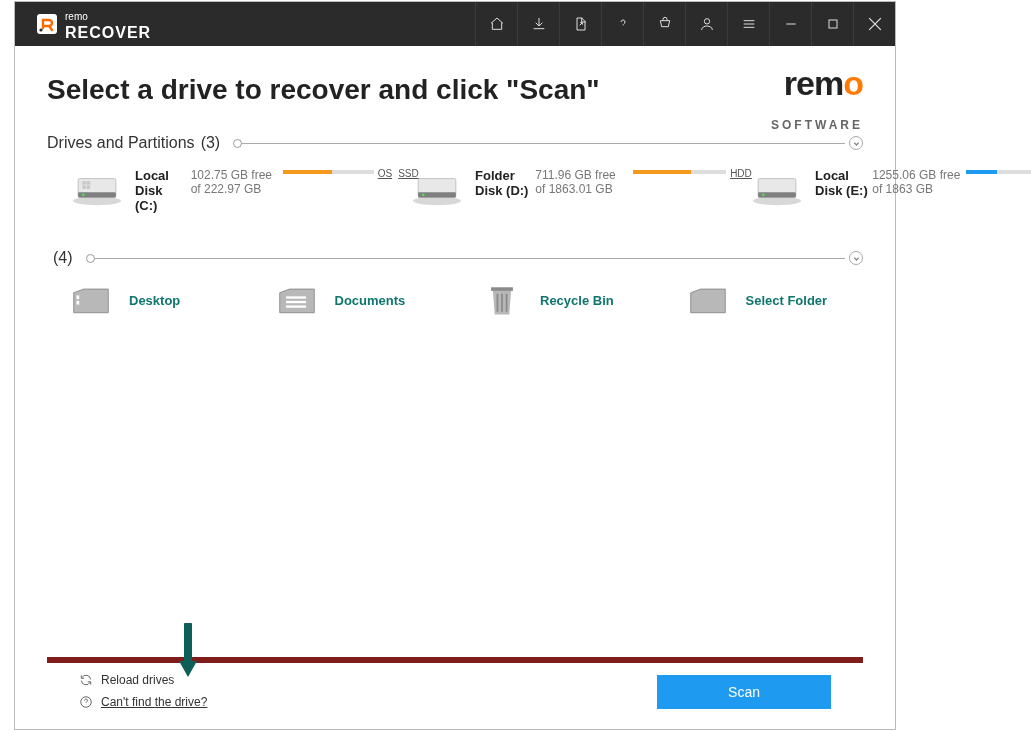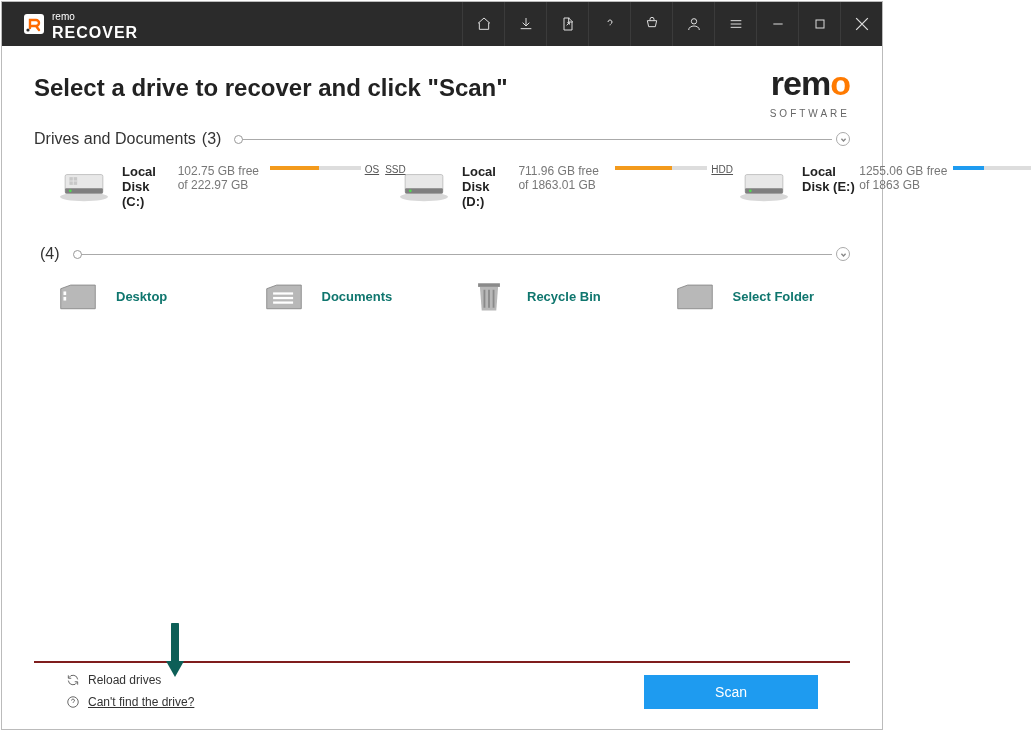--- a/index.html
+++ b/index.html
@@ -1,54 +1,54 @@
 <!DOCTYPE html>
 <html><head>
 <meta charset="utf-8">
 <style>
 *{box-sizing:border-box;margin:0;padding:0;font-family:"Segoe UI",Arial,sans-serif}
 body{background:#fff;width:1031px;height:731px;position:relative;overflow:hidden}
-.window{width:882px;height:729px;border:1px solid #bbb;position:absolute;top:1px;left:1px;display:flex;flex-direction:column;background:#fff}
+.window{width:882px;height:729px;border:1px solid #bbb;position:absolute;top:1px;left:14px;display:flex;flex-direction:column;background:#fff}
 .titlebar{height:44px;background:#2b2b2b;display:flex;align-items:center;padding:0 0 0 20px;color:#fff}
 .logo-wrap{display:flex;align-items:center;gap:6px}
 .logo-mark{width:24px;height:24px;display:flex;align-items:center;justify-content:center}
 .logo-text{font-size:16px;font-weight:600;letter-spacing:1px}
 .logo-text .sm{font-size:10px;font-weight:400;text-transform:lowercase;letter-spacing:0}
 .tbar-right{margin-left:auto;display:flex;align-items:stretch;height:100%}
 .tbar-btn{width:42px;display:flex;align-items:center;justify-content:center;cursor:pointer;color:#ddd;border-left:1px solid rgba(255,255,255,.08)}
 .tbar-btn svg{width:16px;height:16px;stroke:#ddd;fill:none;stroke-width:1.5}
 .tbar-btn.close svg{width:20px;height:20px}
 .content{flex:1;position:relative;padding:28px 32px 0 32px;display:flex;flex-direction:column}
 .brand{position:absolute;top:24px;right:32px}
 .brand-text{display:flex;flex-direction:column;align-items:flex-end}
 .brand-remo{font-size:34px;font-weight:800;color:#222;letter-spacing:-1px;line-height:0.8}
 .brand-remo .dot{color:#ff7a00}
-.brand-sub{font-size:10px;letter-spacing:3px;color:#666;font-weight:400;margin-top:11px}
-.heading{font-size:24px;font-weight:600;color:#222;margin-bottom:28px}
+.brand-sub{font-size:12px;letter-spacing:3px;color:#666;font-weight:700;margin-top:21px}
+.heading{font-size:28px;font-weight:600;color:#222;margin-bottom:28px}
 .section-header{display:flex;align-items:center;font-size:16px;color:#333;margin-bottom:16px}
 .section-header .count{margin-left:6px}
 .slider-track{flex:1;height:1px;background:#aaa;margin-left:18px;position:relative}
 .slider-knob{width:9px;height:9px;border:1px solid #999;border-radius:50%;background:#fff;position:absolute;left:-5px;top:-4px}
 .collapse-circ{width:14px;height:14px;border:1px solid #aaa;border-radius:50%;display:flex;align-items:center;justify-content:center;margin-left:4px;cursor:pointer}
 .collapse-circ svg{width:7px;height:7px;stroke:#888;fill:none;stroke-width:2}
 .drives{display:flex;gap:70px;padding-left:24px;margin-bottom:36px}
 .drive{display:flex;gap:12px;width:270px;cursor:pointer}
 .drive-ico{width:52px;height:36px;margin-top:2px}
 .drive-info{display:flex;flex-direction:row;gap:4px}
 .drive-name{font-size:13px;font-weight:600;color:#222}
 .drive-free{font-size:12px;color:#777}
 .pbar{width:160px;height:4px;background:#ddd;position:relative;margin-top:2px}
 .pbar .fill{position:absolute;left:0;top:0;height:100%}
 .drive-tags{display:flex;gap:6px;margin-top:0}
 .drive-tags span{font-size:10px;color:#555;text-decoration:underline;cursor:pointer}
 .locations{display:flex;gap:30px;padding-left:24px}
 .loc{display:flex;align-items:center;gap:18px;width:220px;cursor:pointer}
 .loc-ico{width:40px;height:34px;display:flex;align-items:center;justify-content:center}
 .loc-label{font-size:13px;font-weight:600;color:#0f766e}
-.footer{margin-top:auto;border-top:2px solid #7f1d1d;padding:10px 32px 20px 32px;display:flex;align-items:flex-end;justify-content:space-between}
+.footer{margin-top:auto;border-top:6px solid #7f1d1d;padding:10px 32px 20px 32px;display:flex;align-items:flex-end;justify-content:space-between}
 .footer-left{display:flex;flex-direction:column;gap:8px;font-size:12px;color:#333}
 .footer-left .row{display:flex;align-items:center;gap:8px;cursor:pointer}
 .footer-left .row svg{width:14px;height:14px;stroke:#555;fill:none;stroke-width:1.5}
 .link{text-decoration:underline;font-weight:400}
 .scan-btn{background:#1e9bf0;color:#fff;border:none;padding:9px 71px;font-size:14px;cursor:pointer}
 .arrow-annot{position:absolute;left:160px;bottom:46px}
 </style>
 </head>
 <body>
 
@@ -123,21 +123,21 @@
     <div class="brand">
       <div class="brand-text">
         <div class="brand-remo">rem<span class="dot">o</span></div>
         <div class="brand-sub">SOFTWARE</div>
       </div>
     </div>
 
     <div class="heading">Select a drive to recover and click "Scan"</div>
 
     <div class="section-header">
-      <span>Drives and Documents</span>
+      <span>Drives and Partitions</span>
       <span class="count">(3)</span>
       <div class="slider-track">
           <div class="slider-knob"></div>
         </div>
       <div class="collapse-circ">
           <svg viewBox="0 0 10 10">
             <path d="M2 4l3 3 3-3"></path>
           </svg>
         </div>
     </div>
@@ -166,21 +166,21 @@
         </div>
         <div class="drive">
     <div class="drive-ico"><svg viewBox="0 0 60 42" width="52" height="36">
     <ellipse cx="30" cy="36" rx="28" ry="5" fill="#d8d8d8"></ellipse>
     <rect x="8" y="10" width="44" height="22" rx="2" fill="#e8e8e8" stroke="#bcbcbc"></rect>
     <rect x="8" y="26" width="44" height="6" rx="1" fill="#7f7f7f"></rect>
     <circle cx="14" cy="29" r="1.6" fill="#4ee04e"></circle>
 
   </svg></div>
     <div class="drive-info">
-      <div class="drive-name">Local Disk (D:)</div>
+      <div class="drive-name">Folder Disk (D:)</div>
       <div class="drive-free">711.96 GB free of 1863.01 GB</div>
       <div class="pbar">
               <div class="fill" style="width:62%;background:#f39a1c"></div>
             </div>
       <div class="drive-tags">
               <span>HDD</span>
             </div>
     </div>
         </div>
         <div class="drive">

